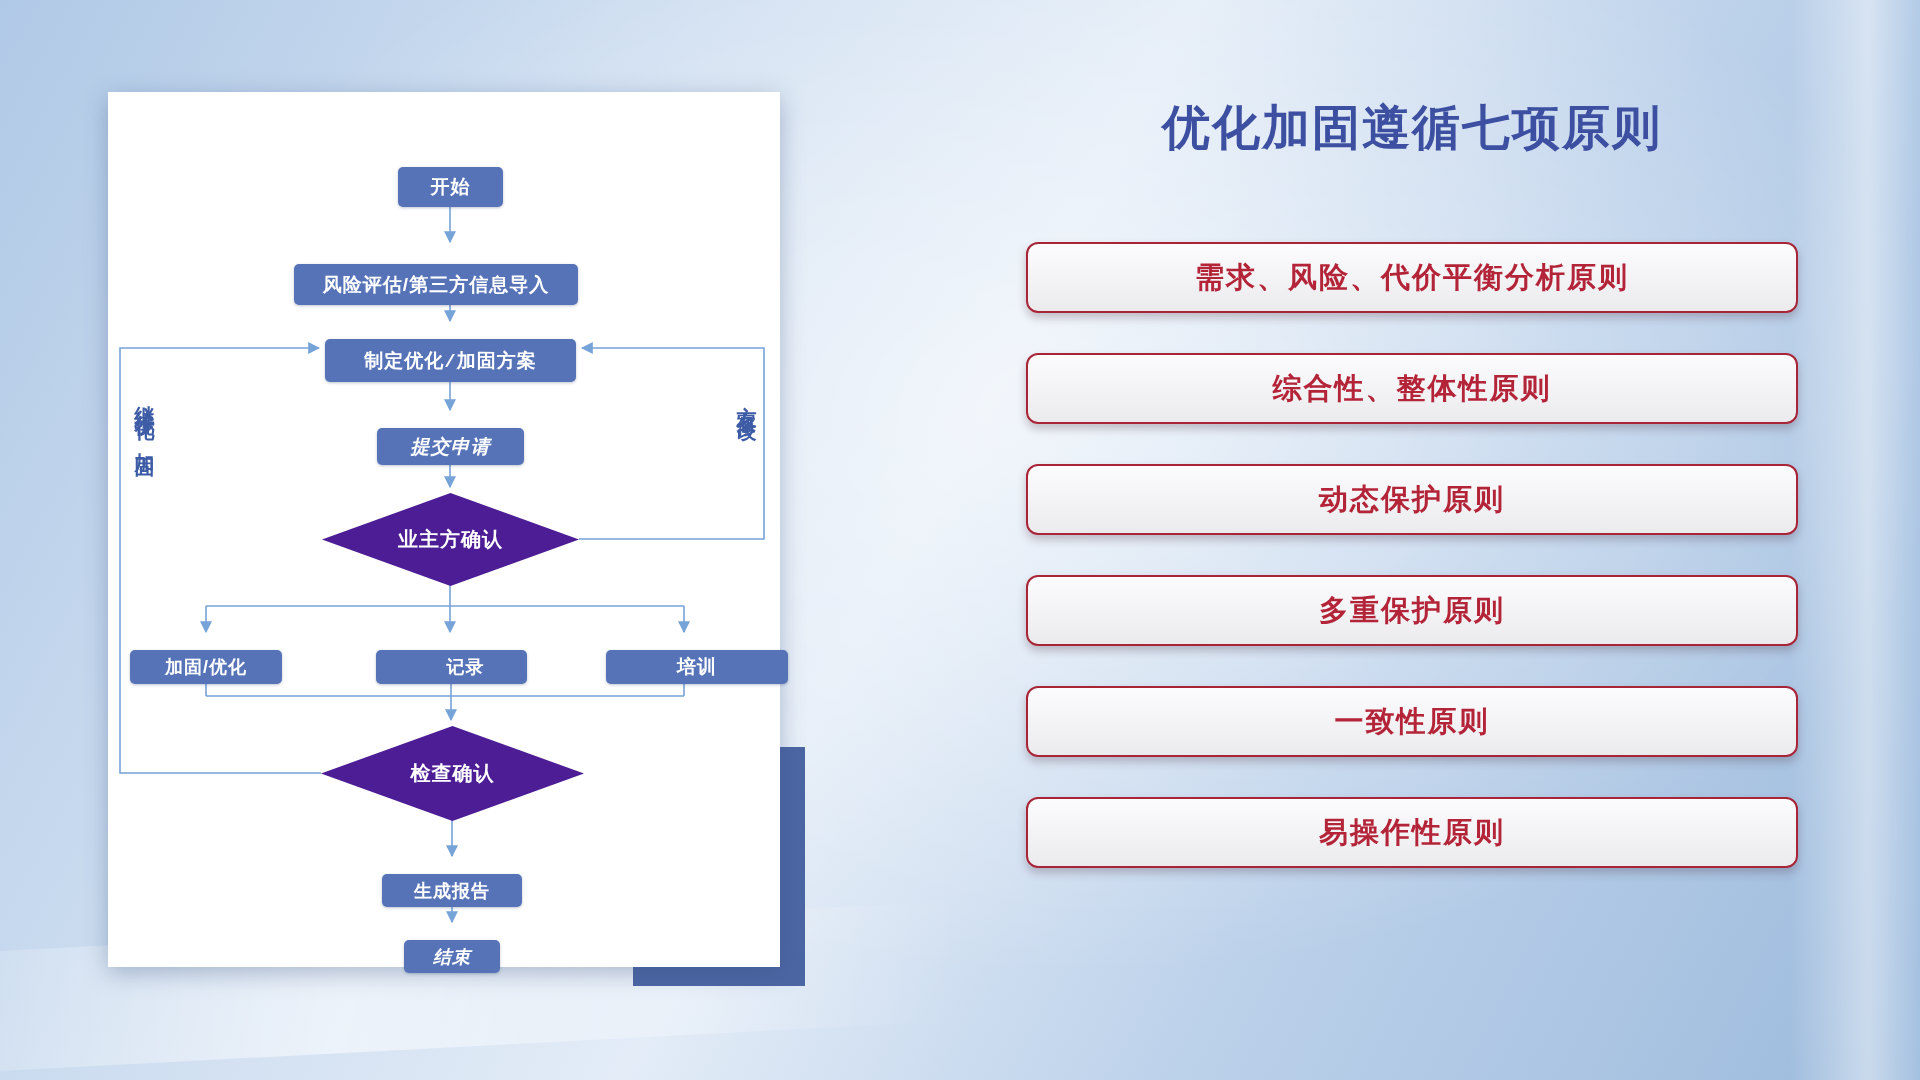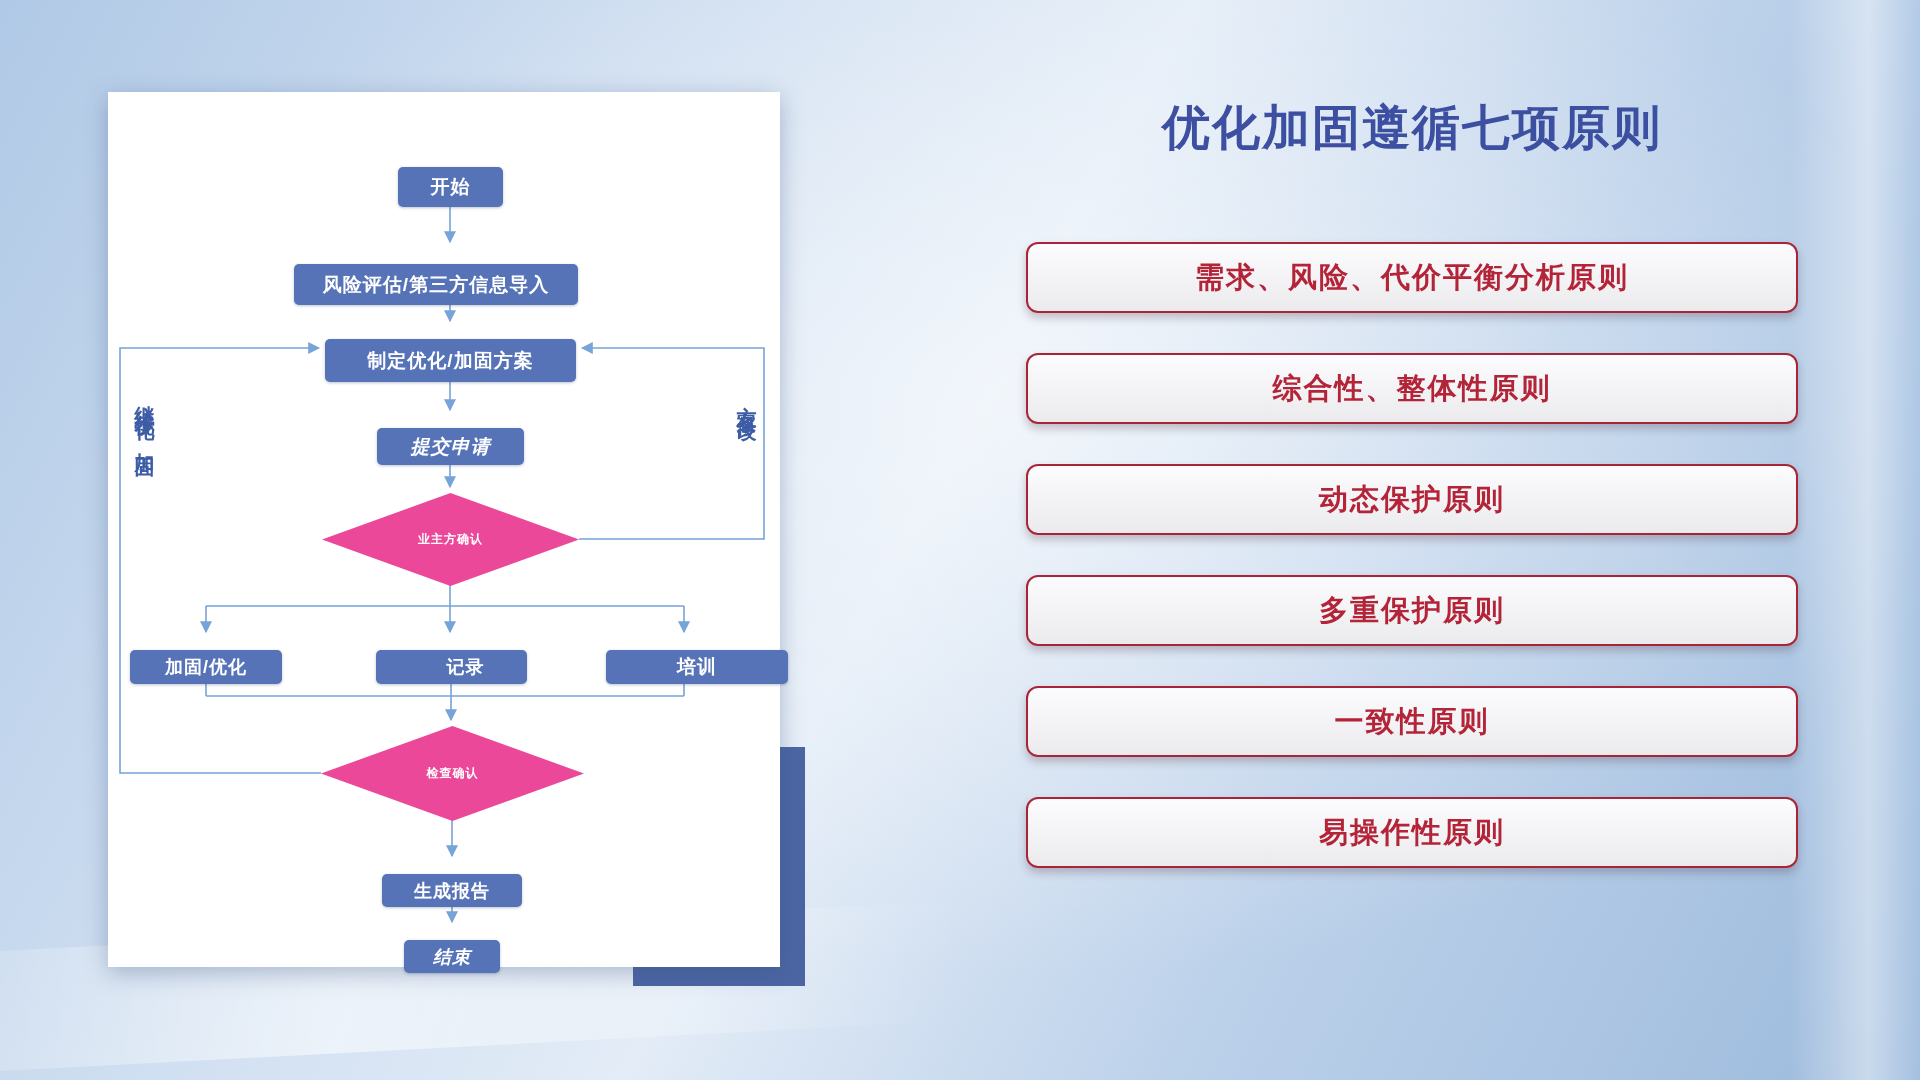--- a/index.html
+++ b/index.html
@@ -23,30 +23,30 @@
 
   .panel { position:absolute; left:108px; top:92px; width:672px; height:875px; background:#ffffff;
            box-shadow:0 6px 22px rgba(55,80,125,0.35); }
   .connectors { position:absolute; left:0; top:0; width:672px; height:875px; }
 
   .node { position:absolute; display:flex; align-items:center; justify-content:center;
           background:#5673b8; color:#ffffff; border-radius:5px; font-size:19px; font-weight:700;
           letter-spacing:1px; box-shadow:0 1px 3px rgba(40,60,100,0.3);margin-top:12px; }
   .n-start  { left:290px; top:63px;  width:105px; height:40px; }
   .n-risk   { left:186px; top:160px; width:284px; height:41px; }
-  .n-plan   { left:217px; top:235px; width:251px; height:43px; }
+  .n-plan   { left:217px; top:235px; width:251px; height:43px;font-family:Liberation Mono, monospace; }
   .n-submit { left:269px; top:324px; width:147px; height:37px;font-style:italic; }
   .n-harden { left:22px;  top:546px; width:152px; height:34px; font-size:18px; }
   .n-record { left:268px; top:546px; width:151px; height:34px; font-size:18px;padding-left:28px; }
   .n-train  { left:498px; top:546px; width:182px; height:34px; font-size:19px; }
   .n-report { left:274px; top:770px; width:140px; height:33px; font-size:18px; }
   .n-end    { left:296px; top:836px; width:96px;  height:33px; font-size:18px;font-style:italic; }
 
   .diamond { position:absolute; display:flex; align-items:center; justify-content:center;
-             background:#ec4899; color:#ffffff; font-size:12px; font-weight:700; letter-spacing:1px;
+             background:#4c1d95; color:#ffffff; font-size:20px; font-weight:700; letter-spacing:1px;
              clip-path:polygon(50% 0, 100% 50%, 50% 100%, 0 50%); border-radius:0; box-shadow:none; }
   .d-owner { left:214px; top:401px; width:257px; height:93px; }
   .d-check { left:213px; top:634px; width:263px; height:95px; }
 
   .v-label { position:absolute; color:#3e5ca6; font-size:20px; font-weight:700;
              writing-mode:vertical-rl; text-orientation:upright; letter-spacing:5px; }
   .v-left  { left:24px;  top:298px; }
   .v-right { left:626px; top:298px; }
 
   .title { position:absolute; left:1026px; top:96px; width:772px; text-align:center;

